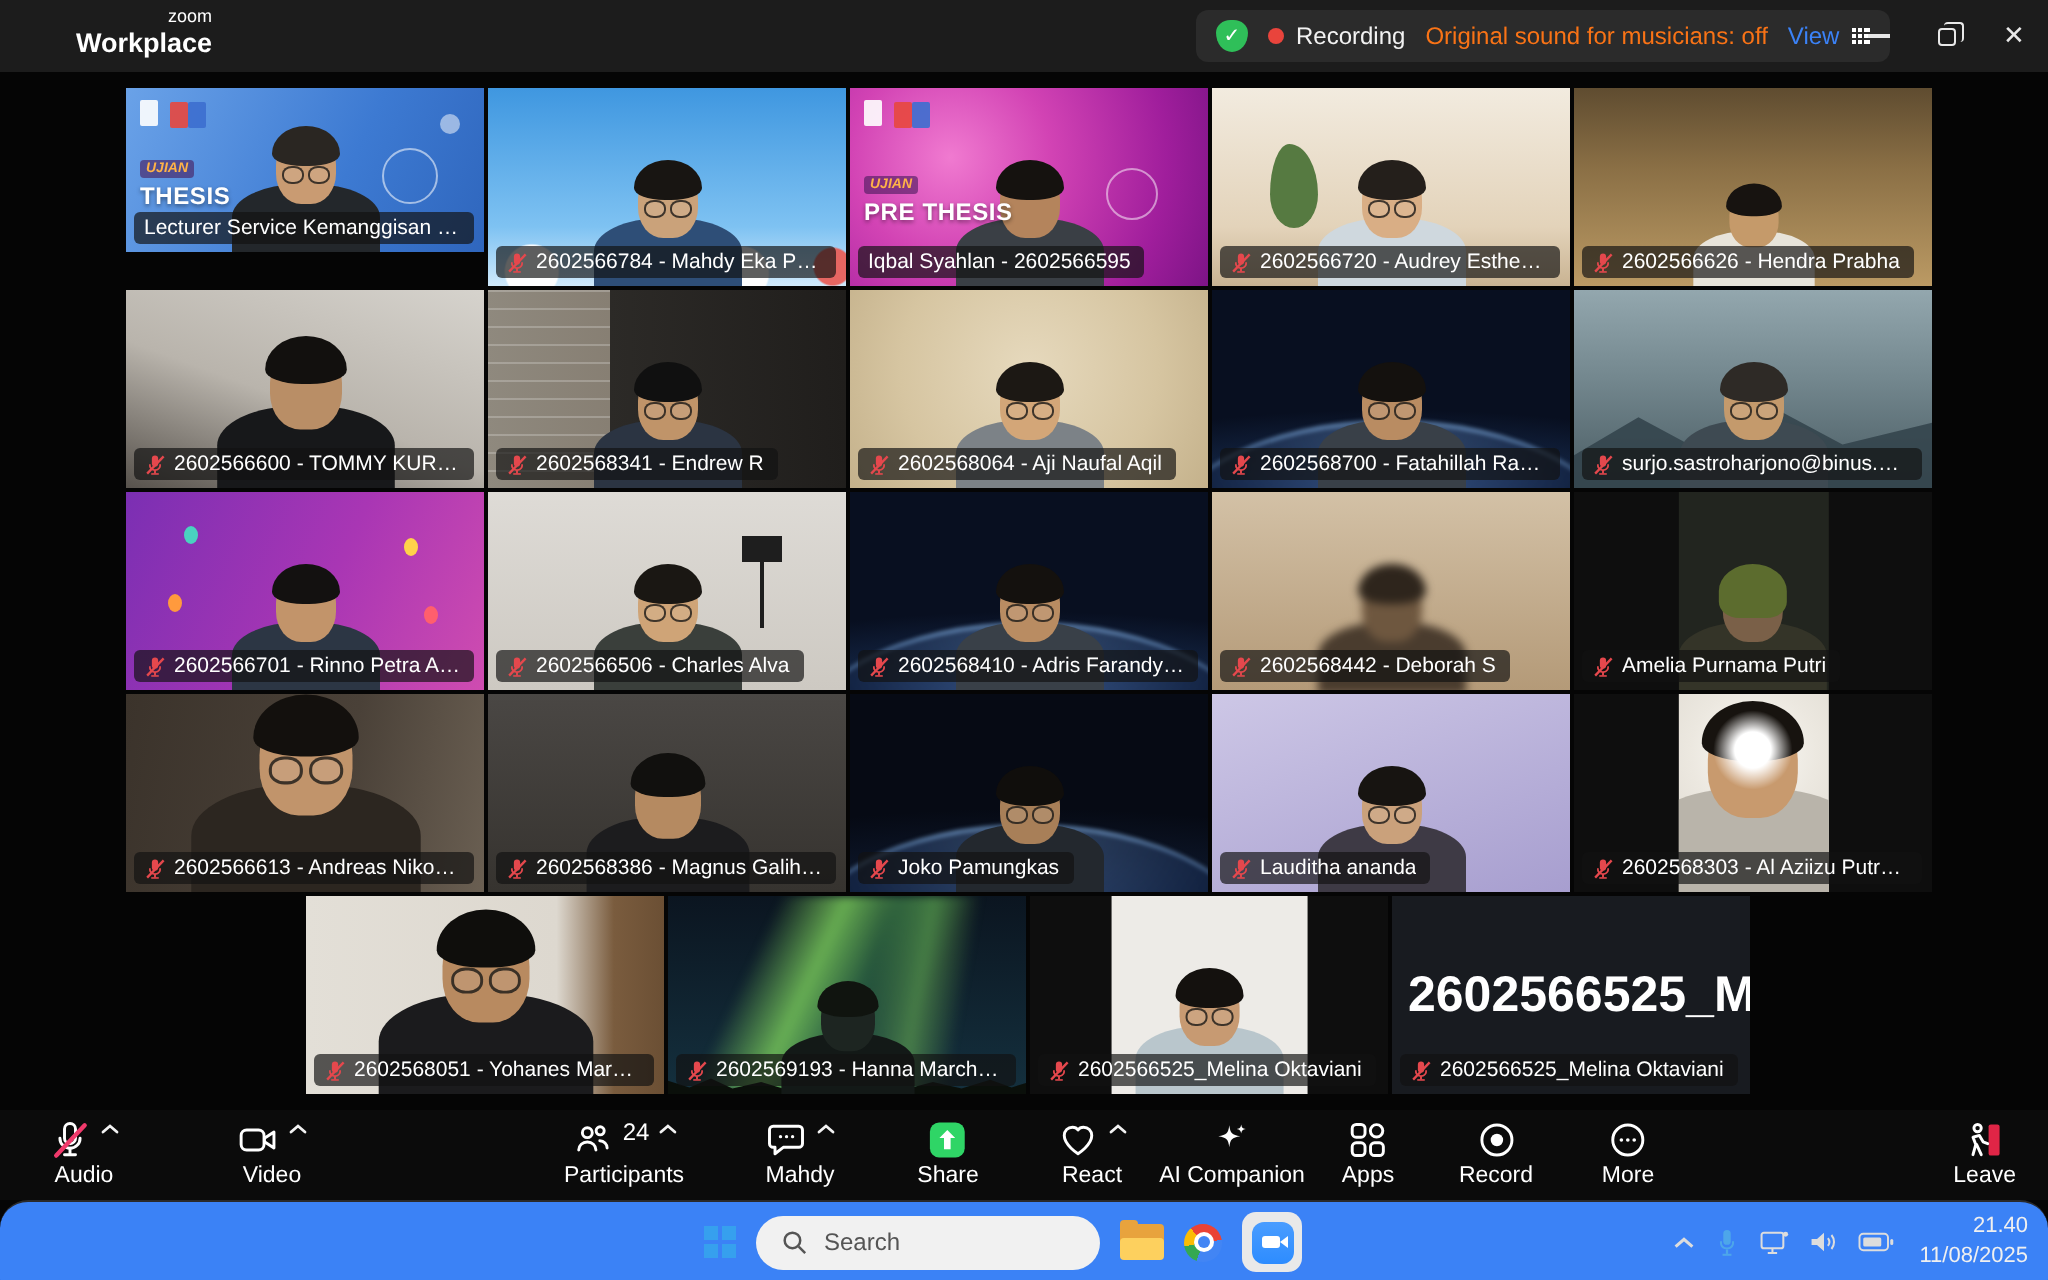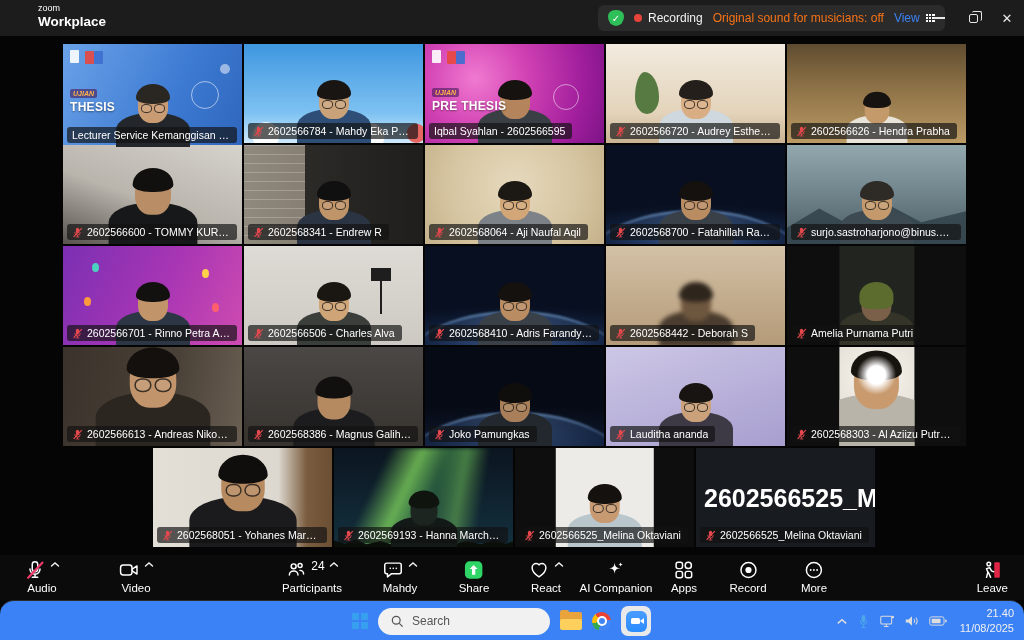--- a/index.html
+++ b/index.html
@@ -2,21 +2,21 @@
 <html><head>
 <meta charset="utf-8">
 <style>
   html,body{margin:0;padding:0;background:#000;}
   *{box-sizing:border-box;}
   .screen{position:relative;width:1024px;height:640px;overflow:hidden;background:#050505;
           font-family:"Liberation Sans","DejaVu Sans",sans-serif;color:#fff;}
 
   
   .titlebar{position:absolute;left:0;top:0;width:1024px;height:36px;background:#1c1c1c;}
-  .brand{position:absolute;left:38px;top:4px;line-height:1;}
+  .brand{position:absolute;left:38px;top:4px;line-height:1;text-align:right;}
   .brand .b-top{font-size:9px;color:#fff;display:block;}
   .brand .b-bot{font-size:13.5px;font-weight:700;color:#fff;display:block;margin-top:2px;}
   .status-pill{position:absolute;left:598px;top:5px;height:26px;background:#2b2b2b;border-radius:6px;
                display:flex;align-items:center;gap:10px;padding:0 10px;}
   .shield{width:16px;height:16px;background:#2fbf59;border-radius:45% 45% 50% 50%/40% 40% 60% 60%;
           display:flex;align-items:center;justify-content:center;font-size:10px;color:#fff;font-weight:700;}
   .rec-wrap{display:flex;align-items:center;gap:6px;font-size:12px;color:#f2f2f2;}
   .rec-dot{width:8px;height:8px;border-radius:50%;background:#e9443c;}
   .os-label{font-size:12px;color:#f97316;}
   .view-wrap{display:flex;align-items:center;gap:6px;font-size:12px;color:#3b82f6;}
@@ -212,21 +212,21 @@
       <div class="winbtn">
           <span class="ic-max"></span>
         </div>
       <div class="winbtn">
           <span>✕</span>
         </div>
     </div>
   </div>
 
   <div class="stage" id="video-grid">
-      <div class="tile s-thesis-blue active" style="left: 63px; top: 8px; width: 179px; height: 103px;">
+      <div class="tile s-thesis-blue active" style="left: 63px; top: 8px; width: 179px; height: 82px;">
         <div class="video">
           <div class="person">
             <div class="head">
               <div class="glasses"></div>
             </div>
             <div class="torso"></div>
           </div>
           <div class="badge">
             <span class="b1">UJIAN</span>
             <span class="b2">THESIS</span>

